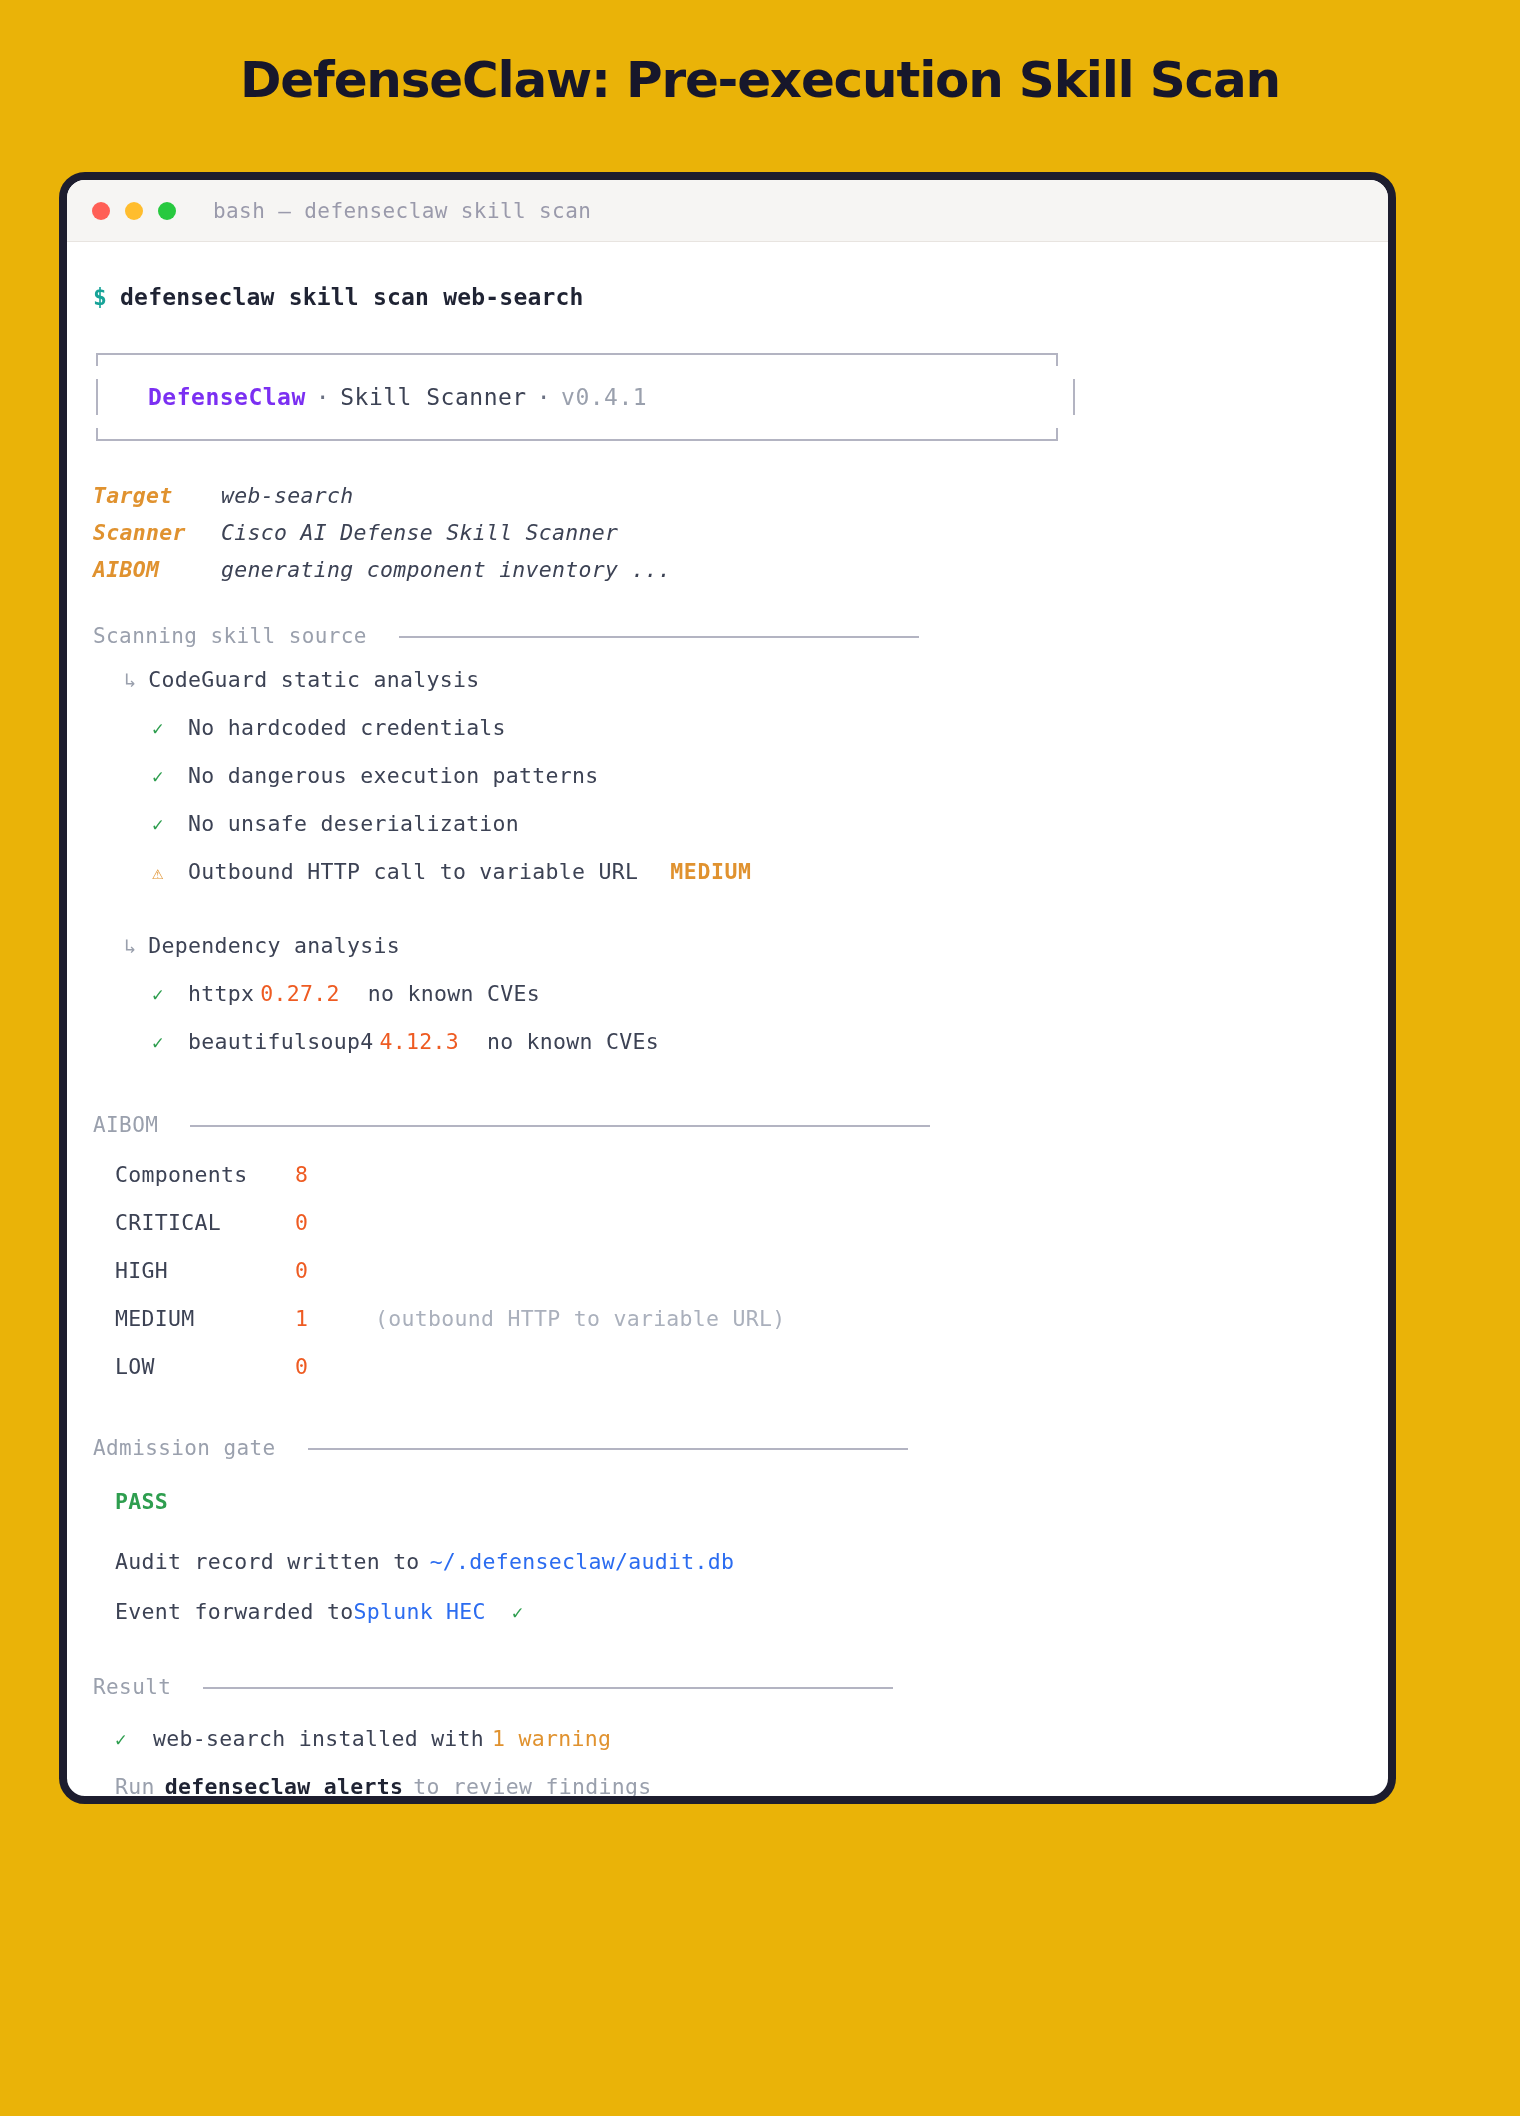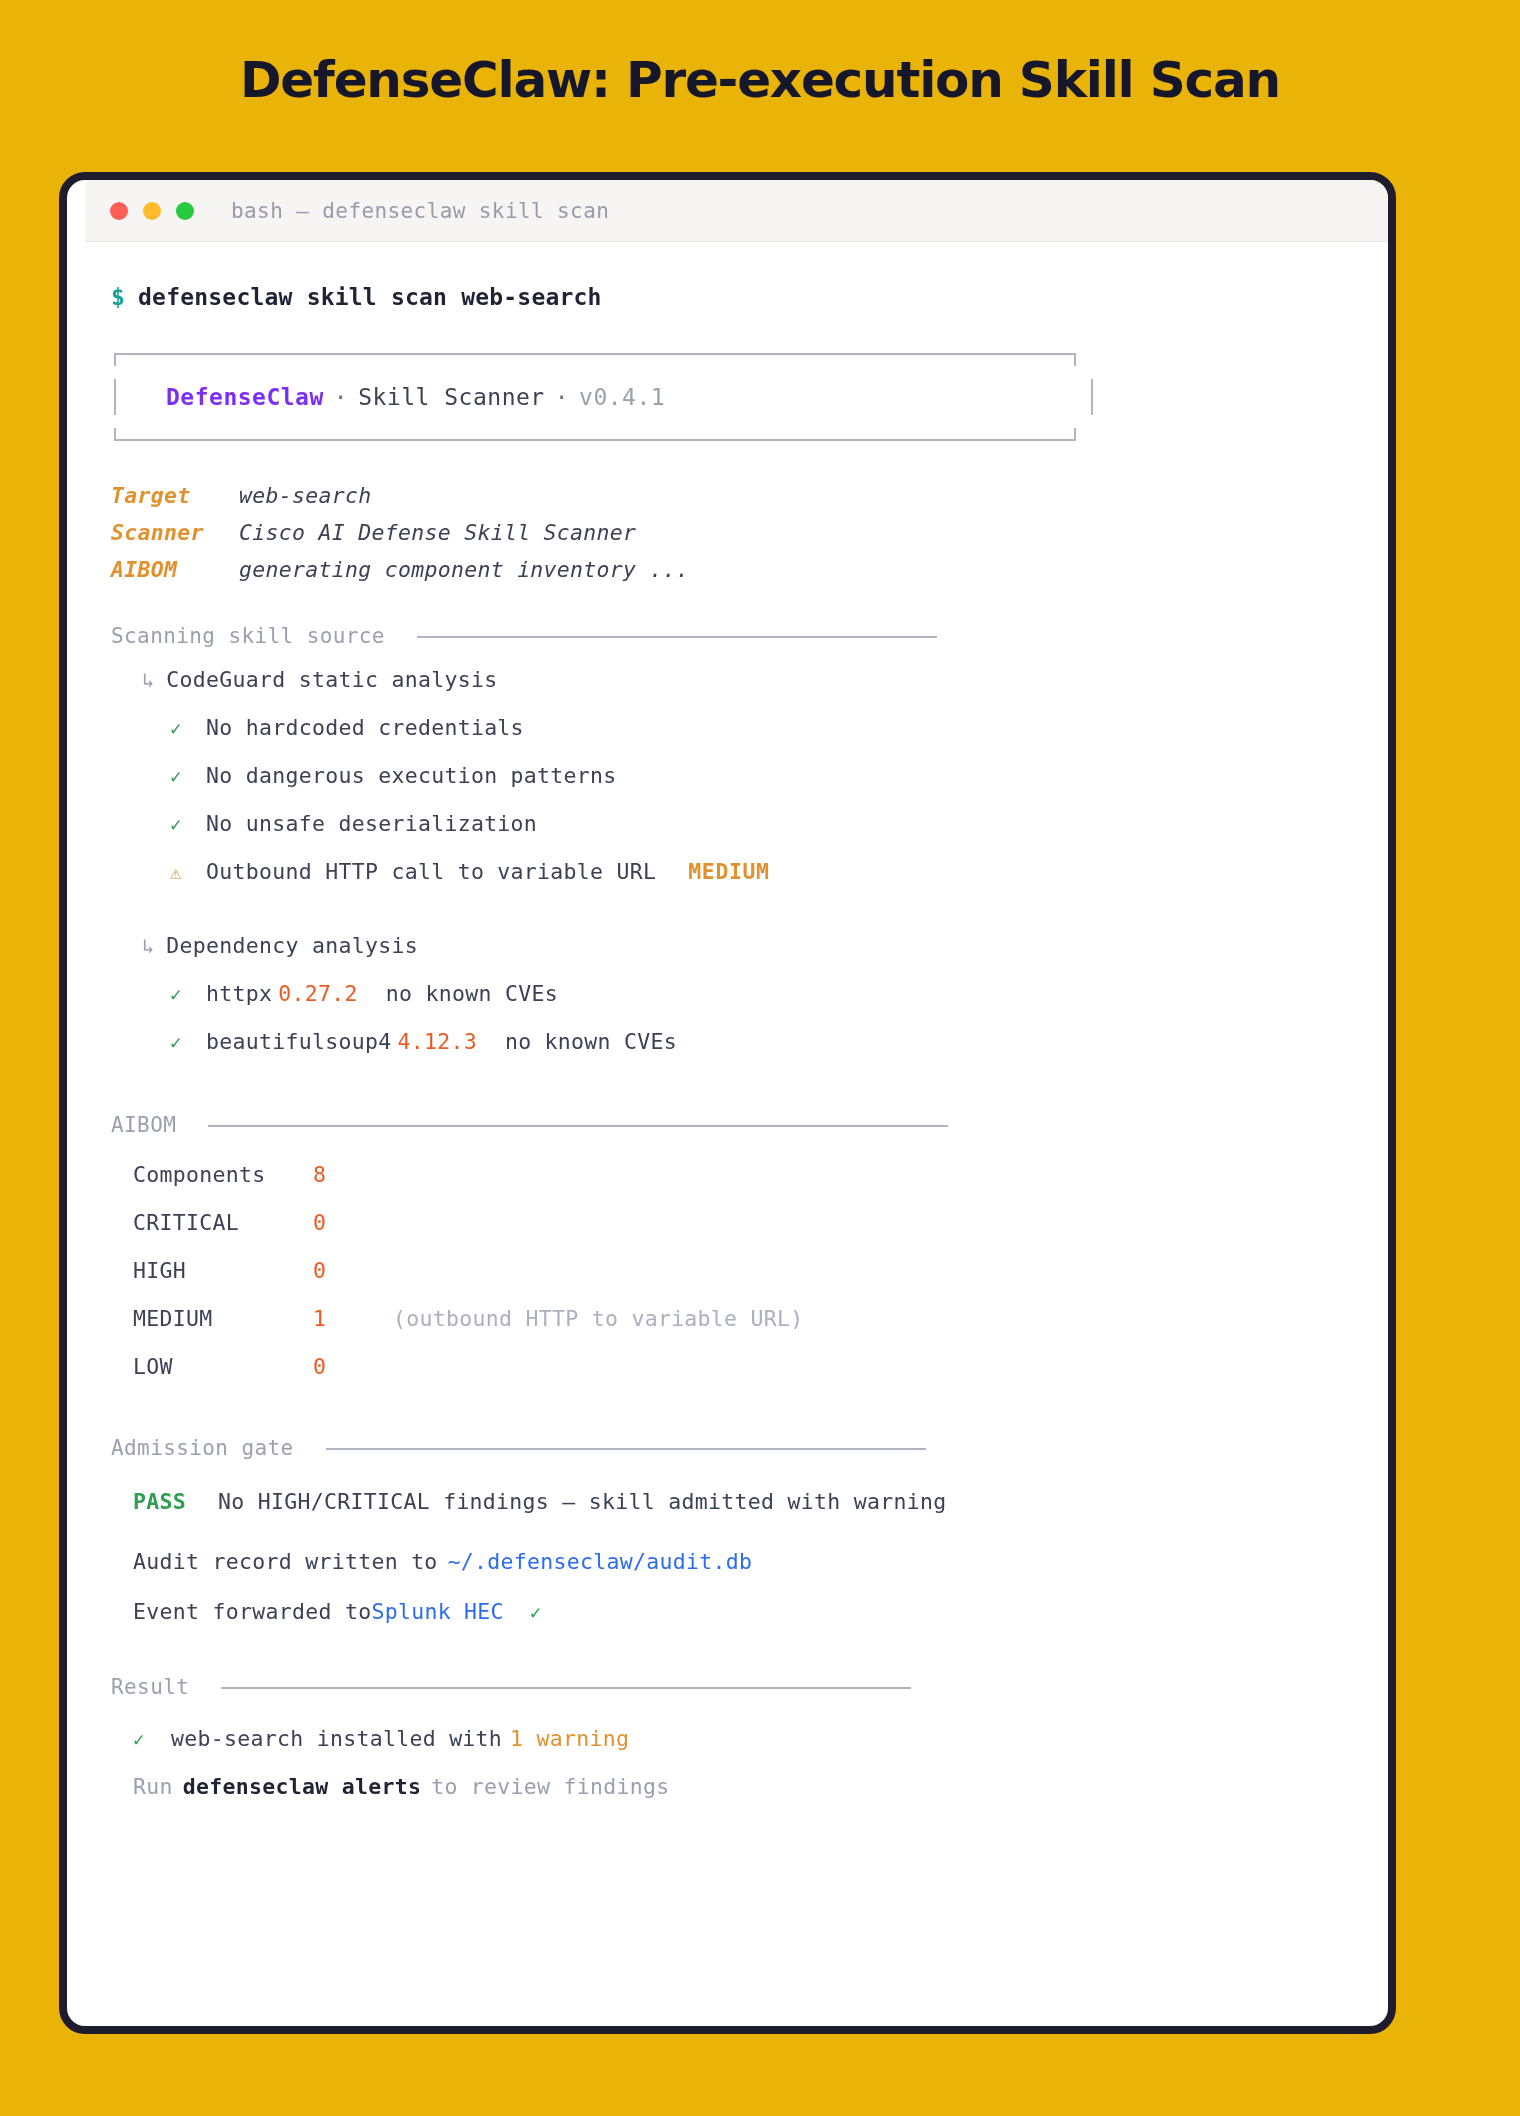--- a/index.html
+++ b/index.html
@@ -29,26 +29,25 @@
     padding-bottom: 0;
     line-height: 1.12;
   }
 
   
   .window {
     position: absolute;
     left: 59px;
     top: 172px;
     width: 1337px;
-    height: 1862px;
+    height: 1632px;
     background: #ffffff;
     border: 8px solid #1d1d2e;
     border-radius: 26px;
     overflow: hidden;
-    padding-left: 18px;
   }
   .titlebar {
     height: 62px;
     background: #f6f5f3;
     border-bottom: 1px solid #e8e4e0;
     display: flex;
     align-items: center;
     padding-left: 25px;
   }
   .dot { width: 18px; height: 18px; border-radius: 50%; margin-right: 15px; }
@@ -313,21 +312,20 @@
       </div>
 
       <div class="section" style="margin-top:34px">
         <span class="section-label">Admission gate</span>
         <span class="section-rule" style="width:600px"></span>
       </div>
 
       <div class="gate">
         <div class="gate-row">
           <span class="pass">PASS</span>
-          <span class="gate-text">No HIGH/CRITICAL findings — skill admitted with warning</span>
         </div>
       </div>
 
       <div class="audit-row" style="margin-top:12px">
         <span>Audit record written to</span>
         <span class="link" style="margin-left:10px">~/.defenseclaw/audit.db</span>
       </div>
       <div class="audit-row">
         <span>Event forwarded to</span>
         <span class="link" style="margin-left:0">Splunk HEC</span>

